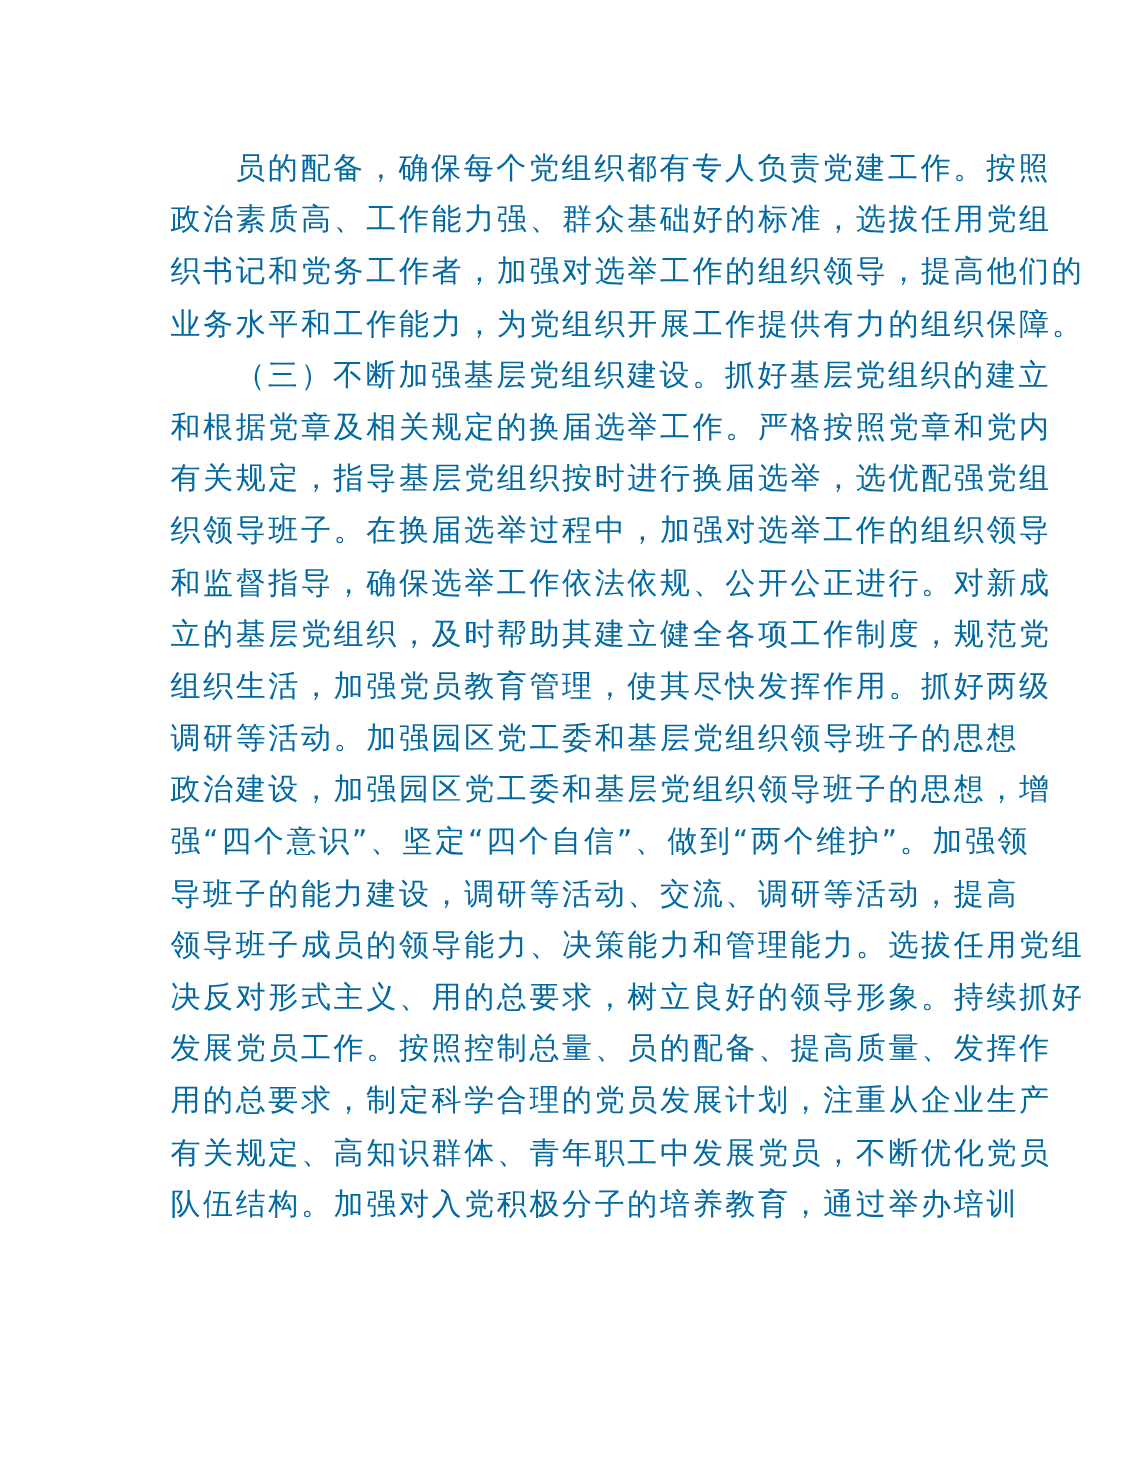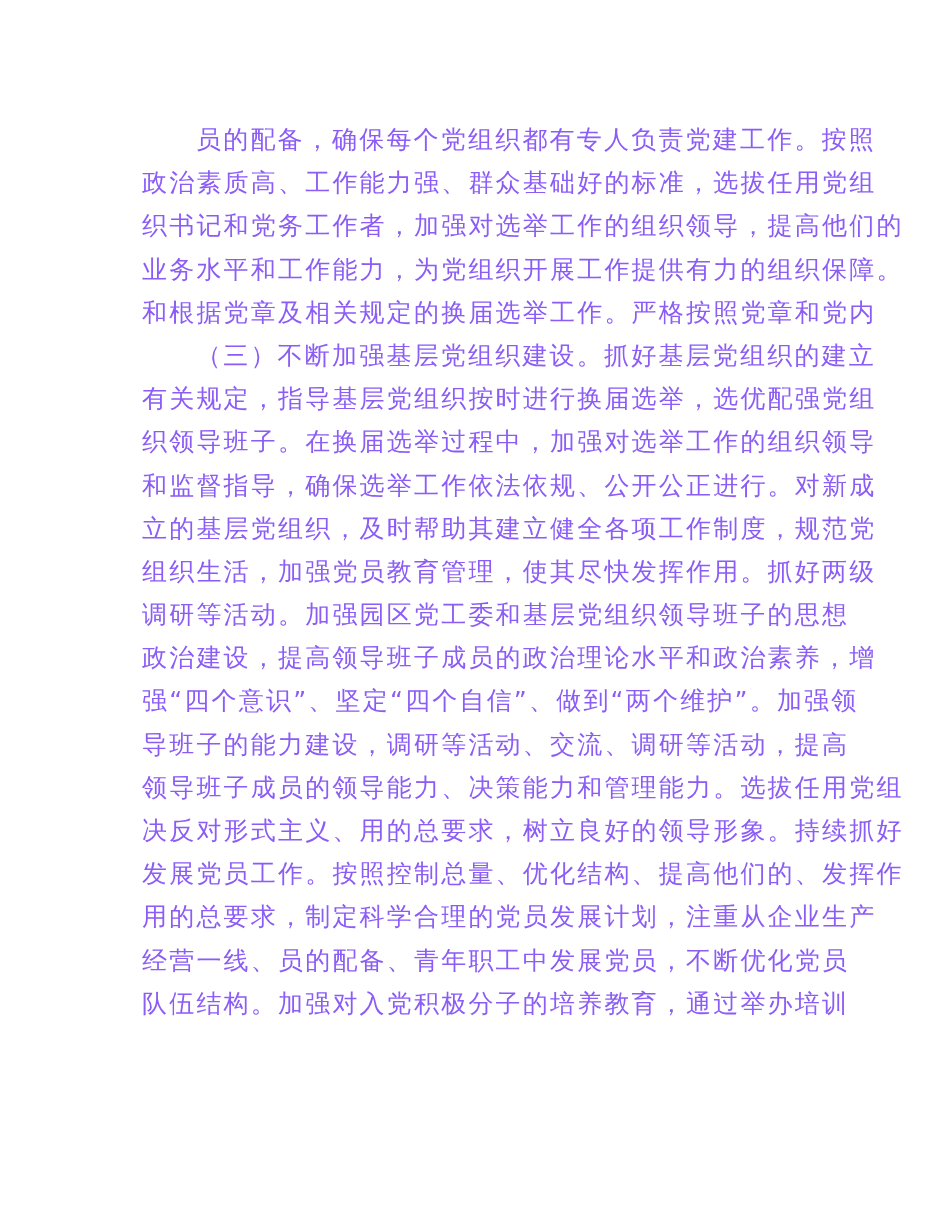--- a/index.html
+++ b/index.html
@@ -4,52 +4,52 @@
 <style>
   html, body { margin: 0; padding: 0; background: #ffffff; }
   body { width: 950px; height: 1230px; position: relative; overflow: hidden; }
   .page {
     position: absolute;
     left: 142px;
     top: 118px;
     width: 670px;
     font-family: "DejaVu Sans", sans-serif;
     font-size: 25px;
-    color: #8b5cf6;
+    color: #0369a1;
   }
   .line {
     height: 43.2px;
     line-height: 43.2px;
     white-space: nowrap;
     letter-spacing: 2.2px;
   }
   .indent { padding-left: 54px; }
 </style>
 </head>
 <body>
 
 <div class="page">
   <div class="paragraph">
     <div class="line indent">员的配备，确保每个党组织都有专人负责党建工作。按照</div>
     <div class="line">政治素质高、工作能力强、群众基础好的标准，选拔任用党组</div>
     <div class="line">织书记和党务工作者，加强对选举工作的组织领导，提高他们的</div>
     <div class="line">业务水平和工作能力，为党组织开展工作提供有力的组织保障。</div>
   </div>
   <div class="paragraph">
+    <div class="line indent">（三）不断加强基层党组织建设。抓好基层党组织的建立</div>
     <div class="line">和根据党章及相关规定的换届选举工作。严格按照党章和党内</div>
-    <div class="line indent">（三）不断加强基层党组织建设。抓好基层党组织的建立</div>
     <div class="line">有关规定，指导基层党组织按时进行换届选举，选优配强党组</div>
     <div class="line">织领导班子。在换届选举过程中，加强对选举工作的组织领导</div>
     <div class="line">和监督指导，确保选举工作依法依规、公开公正进行。对新成</div>
     <div class="line">立的基层党组织，及时帮助其建立健全各项工作制度，规范党</div>
     <div class="line">组织生活，加强党员教育管理，使其尽快发挥作用。抓好两级</div>
     <div class="line">调研等活动。加强园区党工委和基层党组织领导班子的思想</div>
-    <div class="line">政治建设，提高领导班子成员的政治理论水平和政治素养，增</div>
+    <div class="line">政治建设，加强园区党工委和基层党组织领导班子的思想，增</div>
     <div class="line">强“四个意识”、坚定“四个自信”、做到“两个维护”。加强领</div>
     <div class="line">导班子的能力建设，调研等活动、交流、调研等活动，提高</div>
     <div class="line">领导班子成员的领导能力、决策能力和管理能力。选拔任用党组</div>
     <div class="line">决反对形式主义、用的总要求，树立良好的领导形象。持续抓好</div>
-    <div class="line">发展党员工作。按照控制总量、优化结构、提高他们的、发挥作</div>
+    <div class="line">发展党员工作。按照控制总量、员的配备、提高质量、发挥作</div>
     <div class="line">用的总要求，制定科学合理的党员发展计划，注重从企业生产</div>
-    <div class="line">经营一线、员的配备、青年职工中发展党员，不断优化党员</div>
+    <div class="line">有关规定、高知识群体、青年职工中发展党员，不断优化党员</div>
     <div class="line">队伍结构。加强对入党积极分子的培养教育，通过举办培训</div>
   </div>
 </div>
 
 </body></html>

